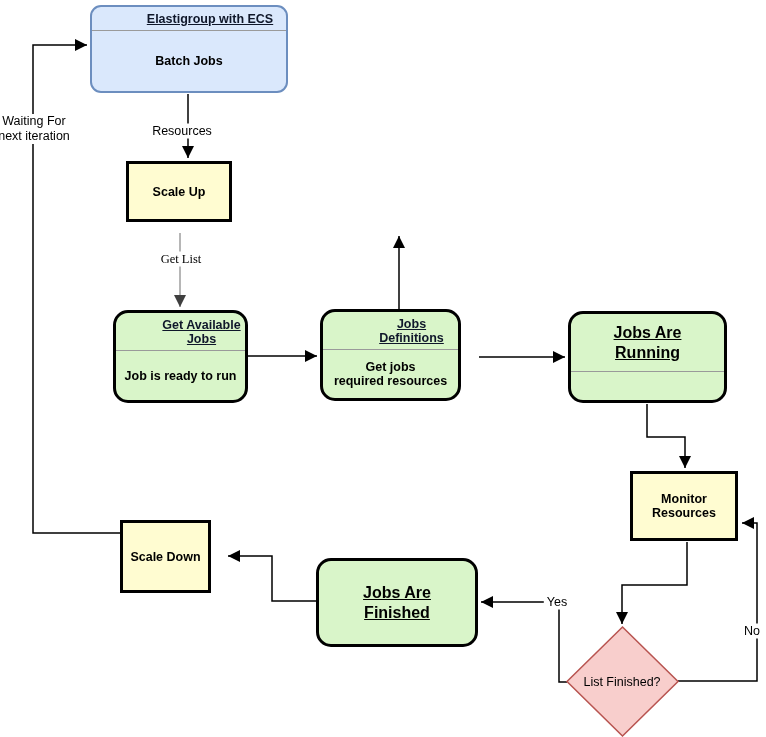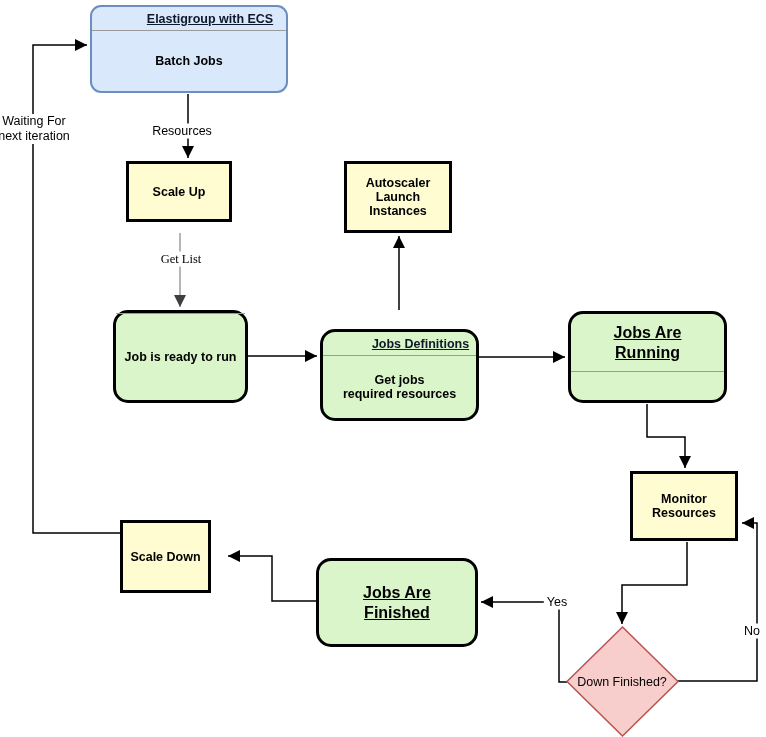--- a/index.html
+++ b/index.html
@@ -114,32 +114,28 @@
   <div class="node blue-node" style="left:90px; top:5px; width:198px; height:88px;">
     <div class="node-title">Elastigroup with ECS</div>
     <hr class="divider">
     <div class="node-body">Batch Jobs</div>
   </div>
 
   <div class="node yellow-node" style="left:126px; top:161px; width:106px; height:61px;">
     <div class="plain-label">Scale Up</div>
   </div>
 
-  <div class="node yellow-node" style="left:344px; top:161px; width:108px; height:72px;">
-    <div class="plain-label">Autoscaler
-Launch
-Instances</div>
-  </div>
 
   <div class="node green-node" style="left:113px; top:310px; width:135px; height:93px;">
+    <div class="node-title">Get Available Jobs</div>
     <hr class="divider">
     <div class="node-body">Job is ready to run</div>
   </div>
 
-  <div class="node green-node" style="left:320px; top:329px; width:159px; height:92px;">
+  <div class="node green-node" style="left:320px; top:309px; width:141px; height:92px;">
     <div class="node-title">Jobs Definitions</div>
     <hr class="divider">
     <div class="node-body">Get jobs
 required resources</div>
   </div>
 
   <div class="node green-node" style="left:568px; top:311px; width:159px; height:92px;">
     <div class="jar-title-wrap">
       <div class="big-title">Jobs Are
 Running</div>
@@ -154,21 +150,21 @@
 
   <div class="node yellow-node" style="left:120px; top:520px; width:91px; height:73px;">
     <div class="plain-label">Scale Down</div>
   </div>
 
   <div class="node green-node" style="left:316px; top:558px; width:162px; height:89px; align-items:center; justify-content:center;">
     <div class="big-title">Jobs Are
 Finished</div>
   </div>
 
-  <div class="diamond-label" style="left:622px; top:682px;">Down Finished?</div>
+  <div class="diamond-label" style="left:622px; top:682px;">List Finished?</div>
 
   <div class="edge-label" style="left:182px; top:131px;">Resources</div>
   <div class="edge-label" style="left:181px; top:259px;font-family:Liberation Serif, serif;">Get List</div>
   <div class="edge-label" style="left:34px; top:129px;">Waiting For
 next iteration</div>
   <div class="edge-label" style="left:557px; top:602px;">Yes</div>
   <div class="edge-label" style="left:752px; top:631px;">No</div>
 
 </div>
 

